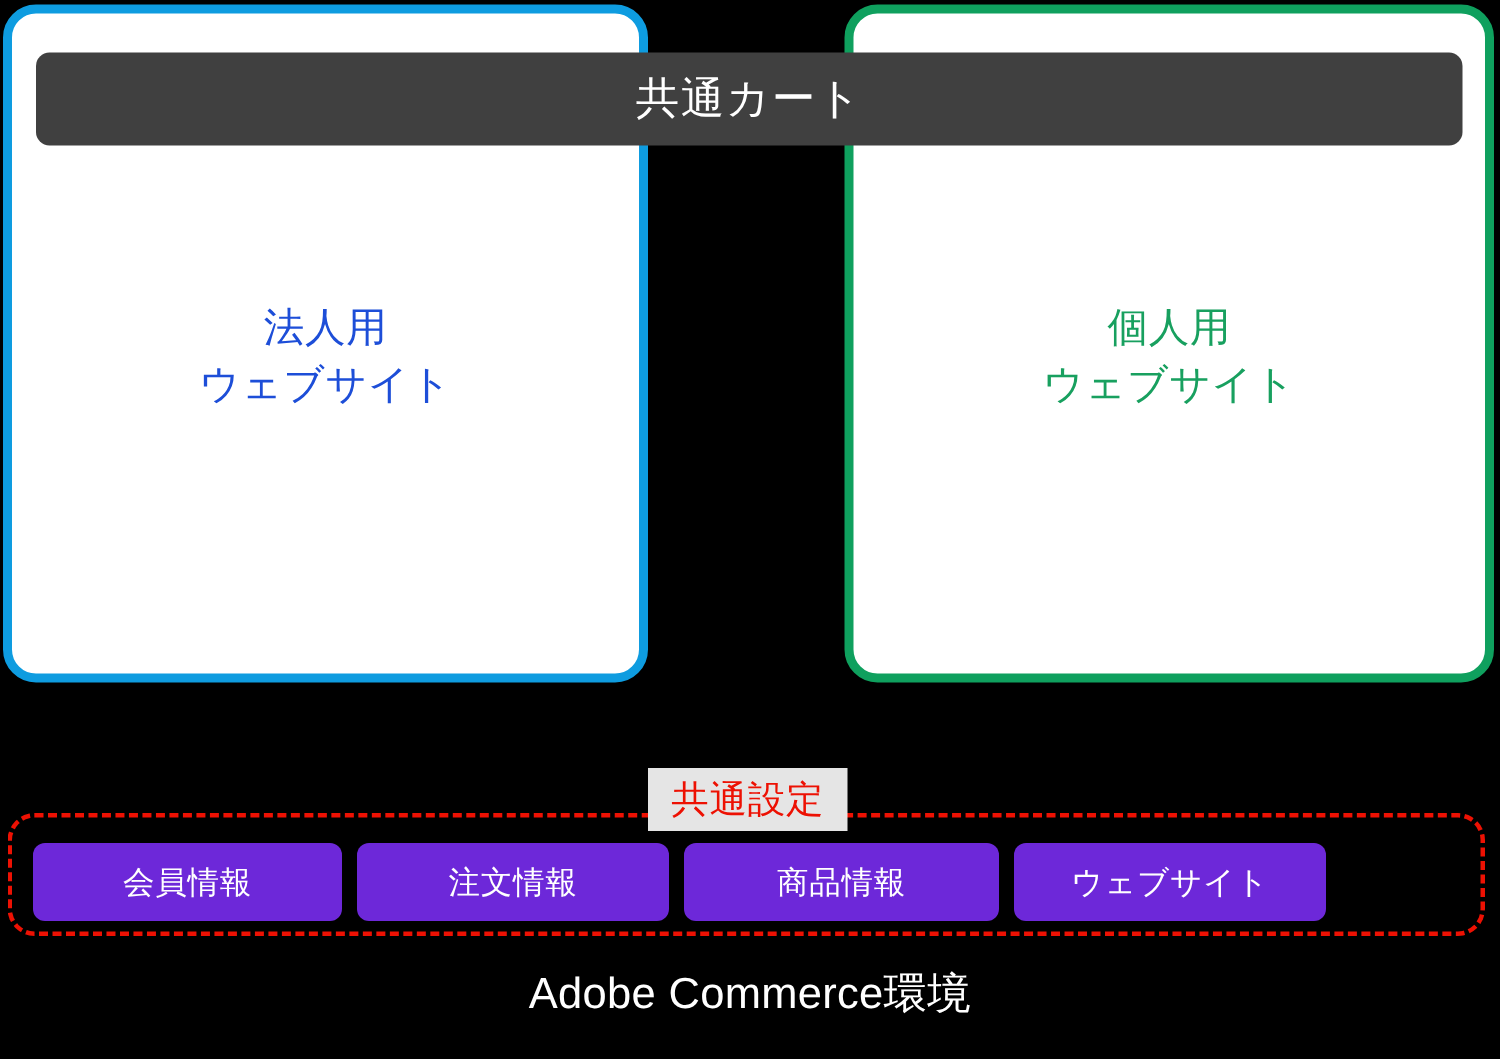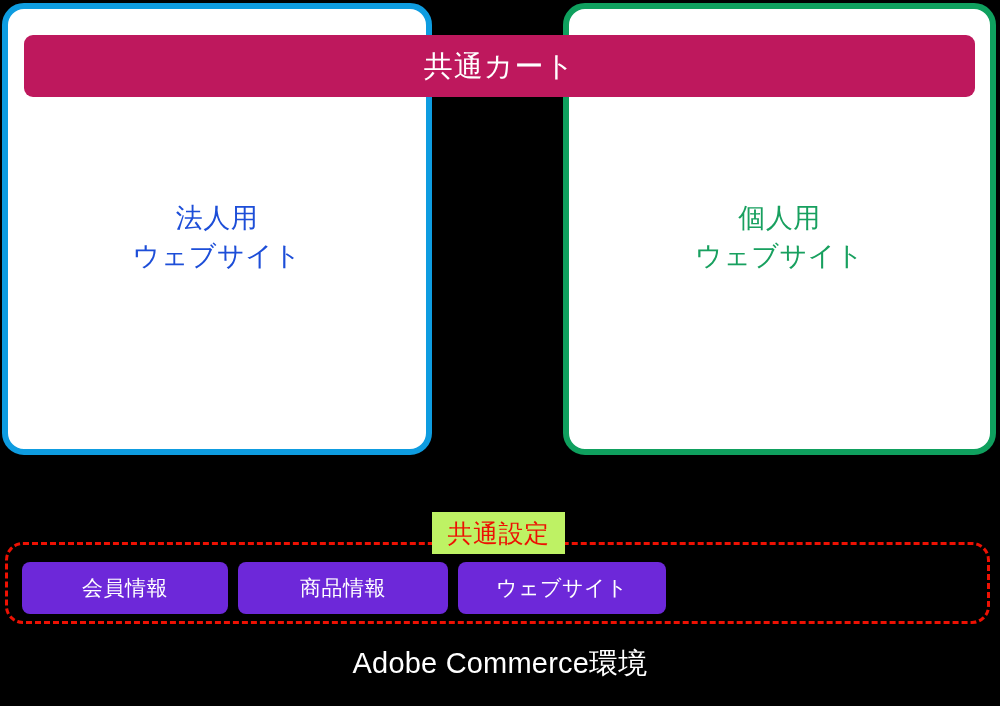--- a/index.html
+++ b/index.html
@@ -58,21 +58,21 @@
     color: #18A05F;
   }
 
   
   #cart-bar {
     position: absolute;
     left: 24px;
     top: 35px;
     width: 951px;
     height: 62px;
-    background: #be185d;
+    background: #404040;
     border-radius: 9px;
     display: flex;
     align-items: center;
     justify-content: center;
     font-family: Liberation Serif, serif;
   }
   #cart-bar .cart-label {
     color: #ffffff;
     font-size: 29px;
     letter-spacing: 1px;
@@ -89,21 +89,21 @@
     box-sizing: border-box;
     border: 3px dashed #ED1103;
     border-radius: 18px;
   }
   #settings-legend {
     position: absolute;
     left: 432px;
     top: 512px;
     width: 133px;
     height: 42px;
-    background: #bef264;
+    background: #e5e5e5;
     display: flex;
     align-items: center;
     justify-content: center;
   }
   #settings-legend .legend-text {
     color: #ED1103;
     font-size: 25px;
     line-height: 1;
     letter-spacing: 0.5px;
   }
@@ -168,20 +168,23 @@
   <div id="settings-box"></div>
 
   <div id="settings-legend">
     <span class="legend-text">共通設定</span>
   </div>
 
   <div id="settings-row">
     <div class="setting-chip w1">
       <span>会員情報</span>
     </div>
+    <div class="setting-chip w2">
+      <span>注文情報</span>
+    </div>
     <div class="setting-chip w3">
       <span>商品情報</span>
     </div>
     <div class="setting-chip w4">
       <span>ウェブサイト</span>
     </div>
   </div>
 
   <div id="env-caption">Adobe Commerce環境</div>
 

